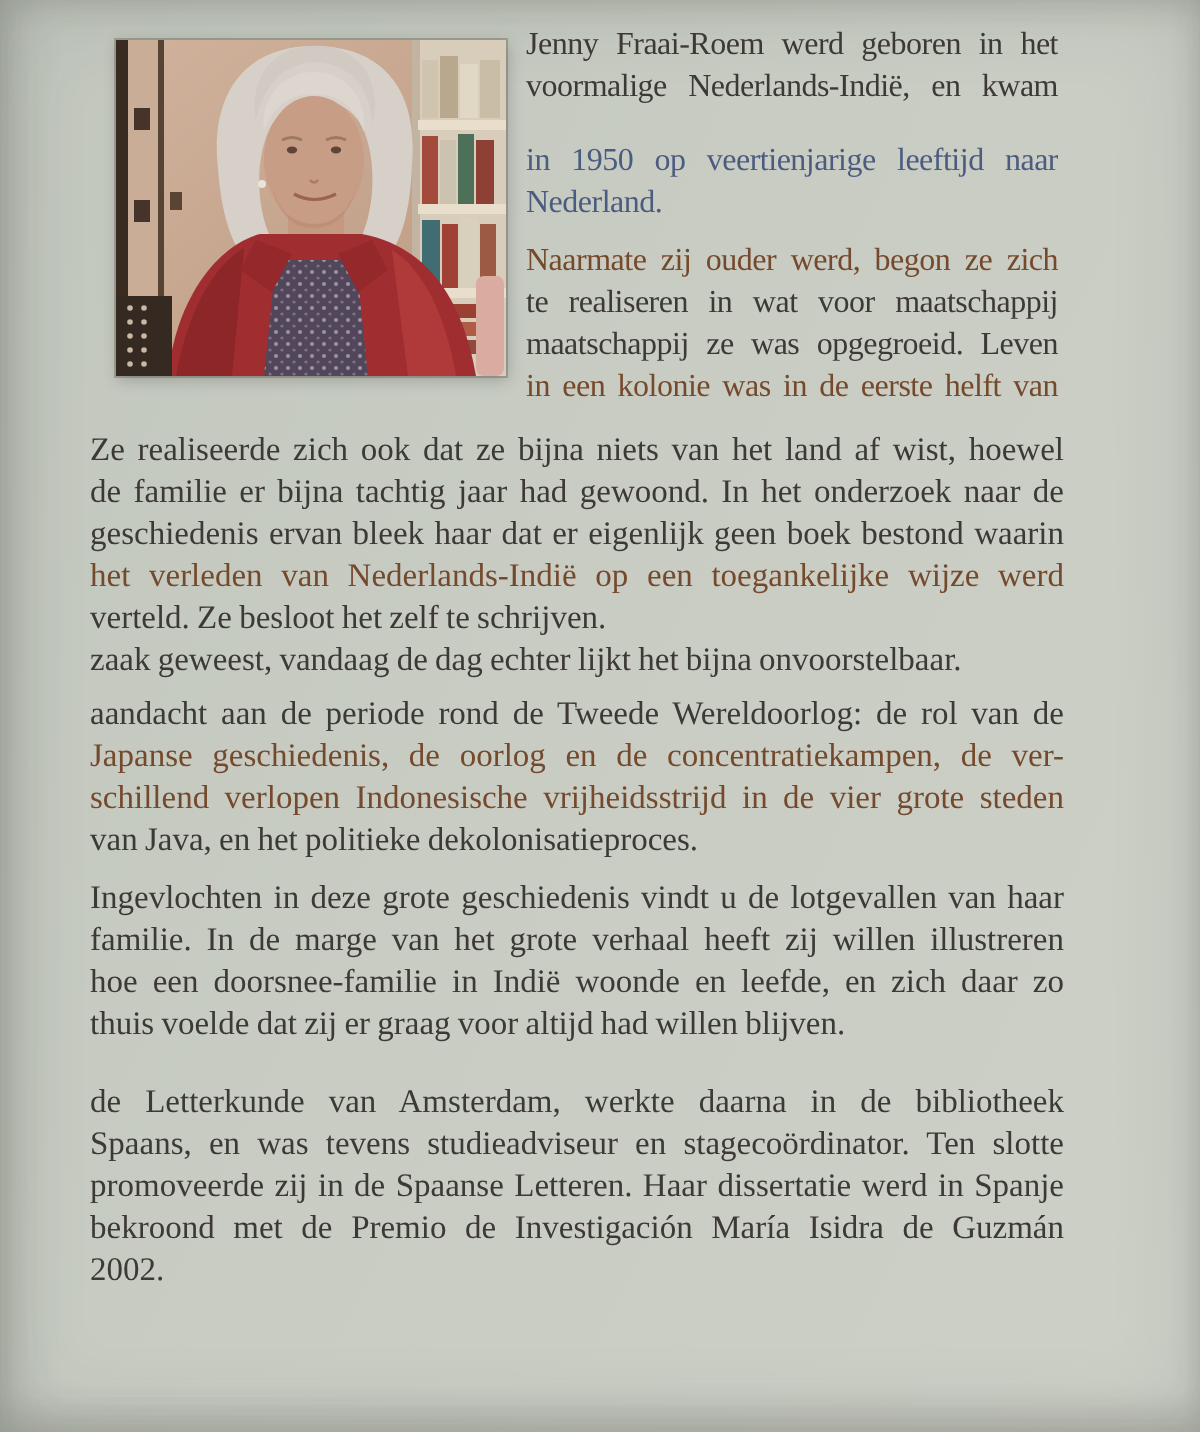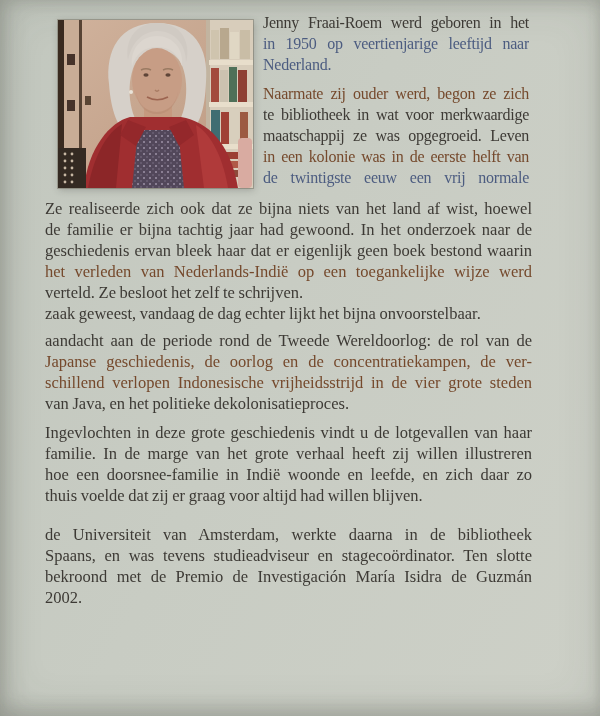--- a/index.html
+++ b/index.html
@@ -140,29 +140,29 @@
             </g>
           </g>
 
           <rect x="180" y="118" width="14" height="50" rx="4" fill="#d9aba1"></rect>
         </svg>
       </div>
 
       <div class="col">
         <div class="para para1">
             <div class="tl" style="color: rgb(61, 58, 53);">Jenny Fraai-Roem werd geboren in het</div>
-            <div class="tl" style="color: rgb(76, 92, 128);">in 1950 op veertienjarige leeftijd naar</div>
+            <div class="tl" style="color: rgb(61, 58, 53);">voormalige Nederlands-Indië, en kwam</div>
+            <div class="tl" style="color: rgb(76, 92, 128); margin-top: 16px;">in 1950 op veertienjarige leeftijd naar</div>
             <div class="tl last" style="color: rgb(76, 92, 128);">Nederland.</div>
           </div>
         <div class="para para2">
             <div class="tl" style="color: rgb(117, 73, 44);">Naarmate zij ouder werd, begon ze zich</div>
-            <div class="tl" style="color: rgb(61, 58, 53);">te bibliotheek in wat voor merkwaardige</div>
+            <div class="tl" style="color: rgb(61, 58, 53);">te realiseren in wat voor maatschappij</div>
             <div class="tl" style="color: rgb(61, 58, 53);">maatschappij ze was opgegroeid. Leven</div>
             <div class="tl" style="color: rgb(117, 73, 44);">in een kolonie was in de eerste helft van</div>
-            <div class="tl" style="color: rgb(76, 92, 128);">de twintigste eeuw een vrij normale</div>
           </div>
       </div>
     </div>
 
     <div class="fw p3">
         <div class="tl" style="color: rgb(61, 58, 53);">Ze realiseerde zich ook dat ze bijna niets van het land af wist, hoewel</div>
         <div class="tl" style="color: rgb(61, 58, 53);">de familie er bijna tachtig jaar had gewoond. In het onderzoek naar de</div>
         <div class="tl" style="color: rgb(61, 58, 53);">geschiedenis ervan bleek haar dat er eigenlijk geen boek bestond waarin</div>
         <div class="tl" style="color: rgb(117, 73, 44);">het verleden van Nederlands-Indië op een toegankelijke wijze werd</div>
         <div class="tl last" style="color: rgb(61, 58, 53);">verteld. Ze besloot het zelf te schrijven.</div>
@@ -180,20 +180,21 @@
       </div>
 
     <div class="fw p5">
         <div class="tl" style="color: rgb(61, 58, 53);">Ingevlochten in deze grote geschiedenis vindt u de lotgevallen van haar</div>
         <div class="tl" style="color: rgb(61, 58, 53);">familie. In de marge van het grote verhaal heeft zij willen illustreren</div>
         <div class="tl" style="color: rgb(61, 58, 53);">hoe een doorsnee-familie in Indië woonde en leefde, en zich daar zo</div>
         <div class="tl last" style="color: rgb(61, 58, 53);">thuis voelde dat zij er graag voor altijd had willen blijven.</div>
       </div>
 
     <div class="fw p6">
-        <div class="tl" style="color: rgb(61, 58, 53);">de Universiteit van Amsterdam, werkte daarna in de bibliotheek</div>
+        <div class="tl" style="color: rgb(61, 58, 53);">de Letterkunde van Amsterdam, werkte daarna in de bibliotheek</div>
         <div class="tl" style="color: rgb(61, 58, 53);">Spaans, en was tevens studieadviseur en stagecoördinator. Ten slotte</div>
+        <div class="tl" style="color: rgb(61, 58, 53);">promoveerde zij in de Spaanse Letteren. Haar dissertatie werd in Spanje</div>
         <div class="tl" style="color: rgb(61, 58, 53);">bekroond met de Premio de Investigación María Isidra de Guzmán</div>
         <div class="tl last" style="color: rgb(61, 58, 53);">2002.</div>
       </div>
 
   </div>
 </div>
 
 </body></html>

